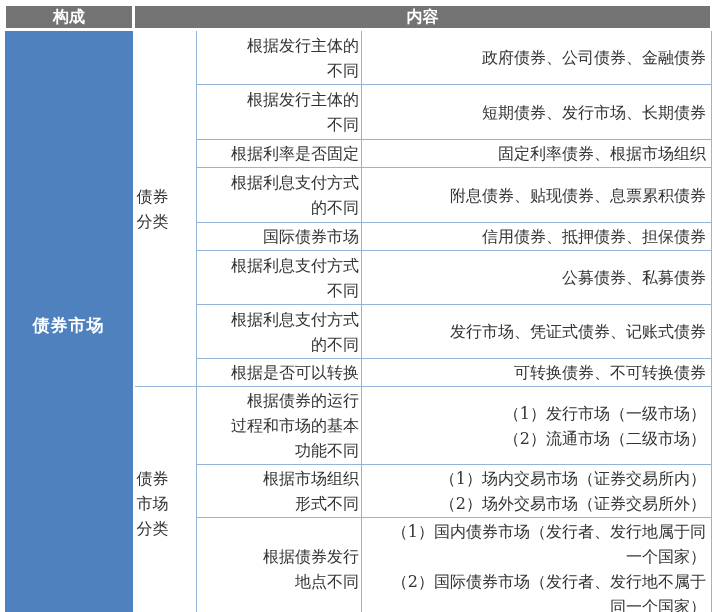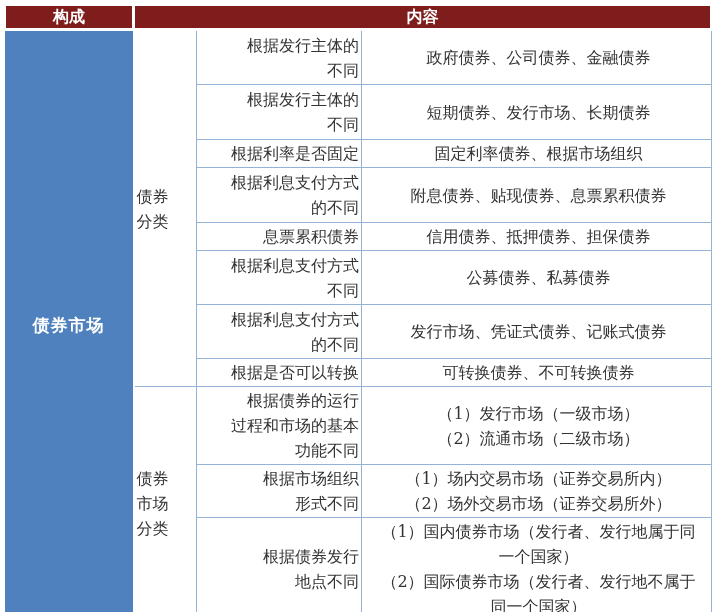--- a/index.html
+++ b/index.html
@@ -18,21 +18,21 @@
     table-layout: fixed;
     width: 707px;
     border-bottom: 3px solid #6B94C8;
   }
   col.c1 { width: 129px; }
   col.c2 { width: 63px; }
   col.c3 { width: 165px; }
   col.c4 { width: 350px; }
 
   th {
-    background: #7f1d1d;
+    background: #737373;
     color: #ffffff;
     font-family: "Liberation Sans", sans-serif;
     font-weight: bold;
     font-size: 16px;
     height: 22px;
     border: 3px solid #ffffff;
     text-align: center;
     vertical-align: middle;
     padding: 0;
   }
@@ -60,21 +60,21 @@
     letter-spacing: 1px;
   }
   td.group {
     white-space: pre-line;
   }
   td.crit {
     text-align: right;
     white-space: pre-line;
   }
   td.cont {
-    text-align: center;
+    text-align: right;
     white-space: pre-line;
     padding-left: 9px;
     padding-right: 5px;
   }
   tr.h55 { height: 55px; }
   tr.h54 { height: 54px; }
   tr.h52 { height: 52px; }
   tr.h27 { height: 27px; }
   tr.h75 { height: 75px; }
   tr.h96 { height: 96px; }
@@ -113,21 +113,21 @@
       <tr class="h27">
         <td class="crit">根据利率是否固定</td>
         <td class="cont">固定利率债券、根据市场组织</td>
       </tr>
       <tr class="h55">
         <td class="crit">根据利息支付方式
 的不同</td>
         <td class="cont">附息债券、贴现债券、息票累积债券</td>
       </tr>
       <tr class="h27">
-        <td class="crit">息票累积债券</td>
+        <td class="crit">国际债券市场</td>
         <td class="cont">信用债券、抵押债券、担保债券</td>
       </tr>
       <tr class="h54">
         <td class="crit">根据利息支付方式
 不同</td>
         <td class="cont">公募债券、私募债券</td>
       </tr>
       <tr class="h54">
         <td class="crit">根据利息支付方式
 的不同</td>

